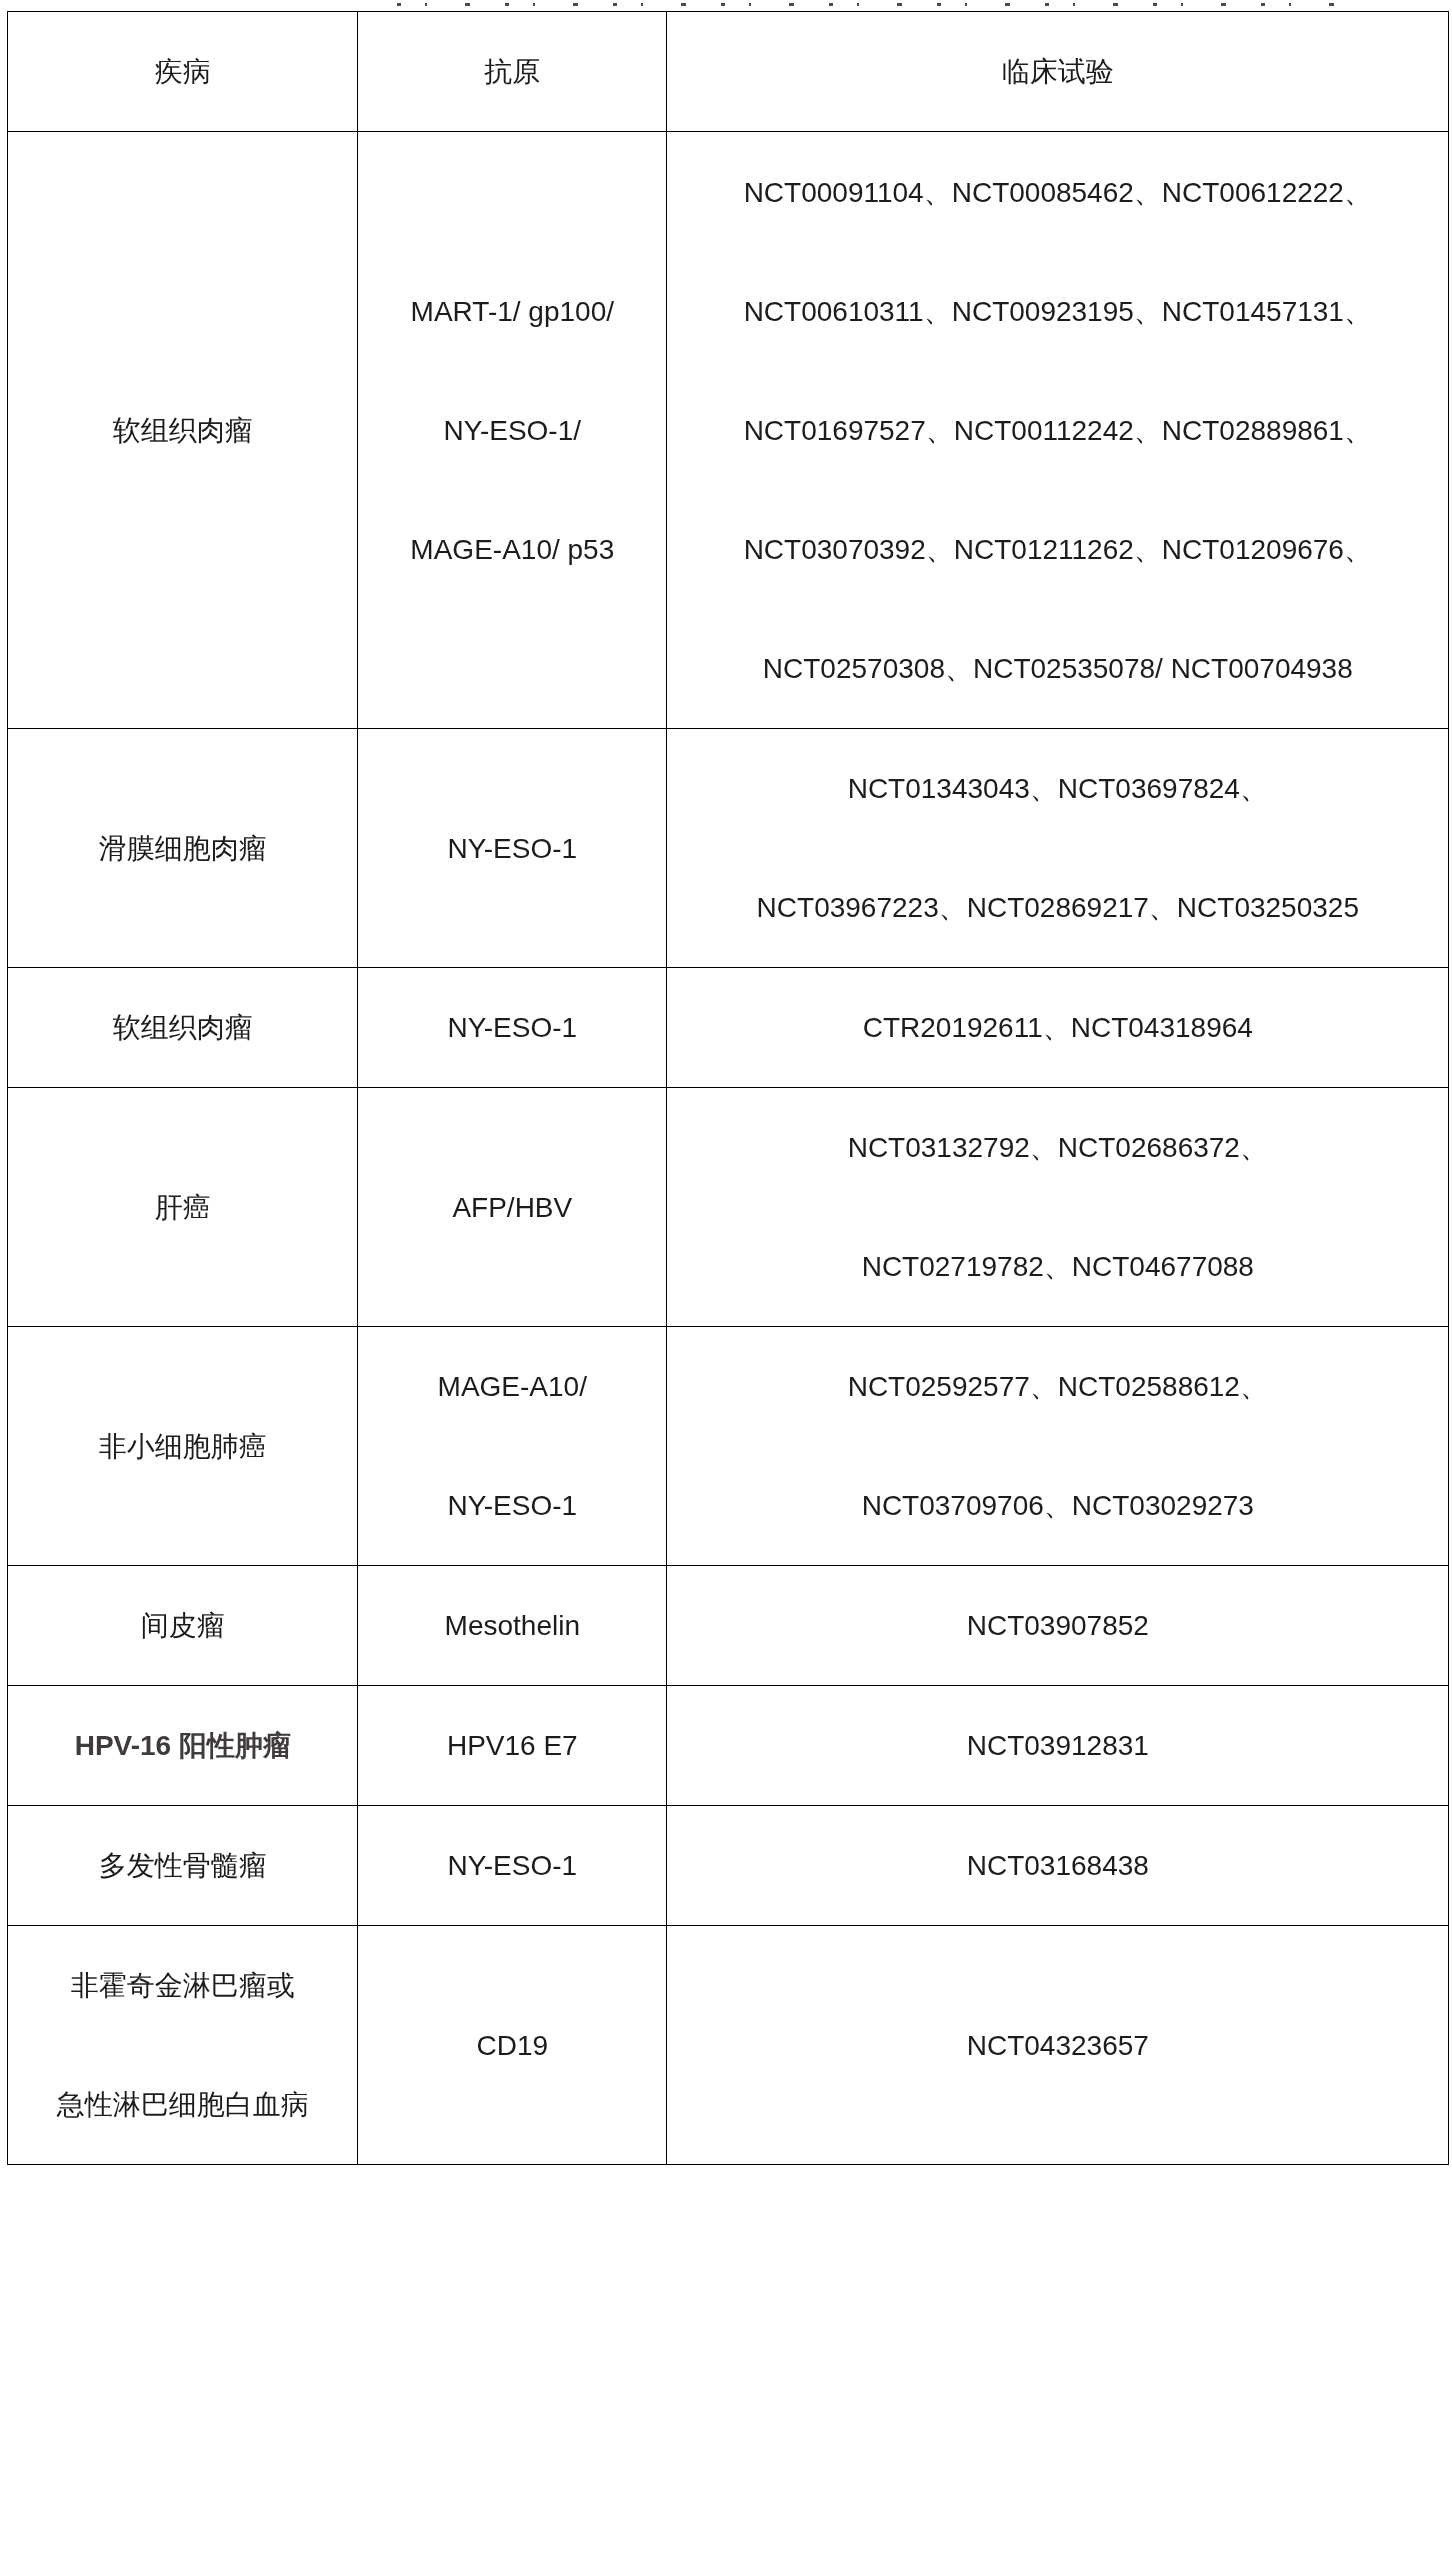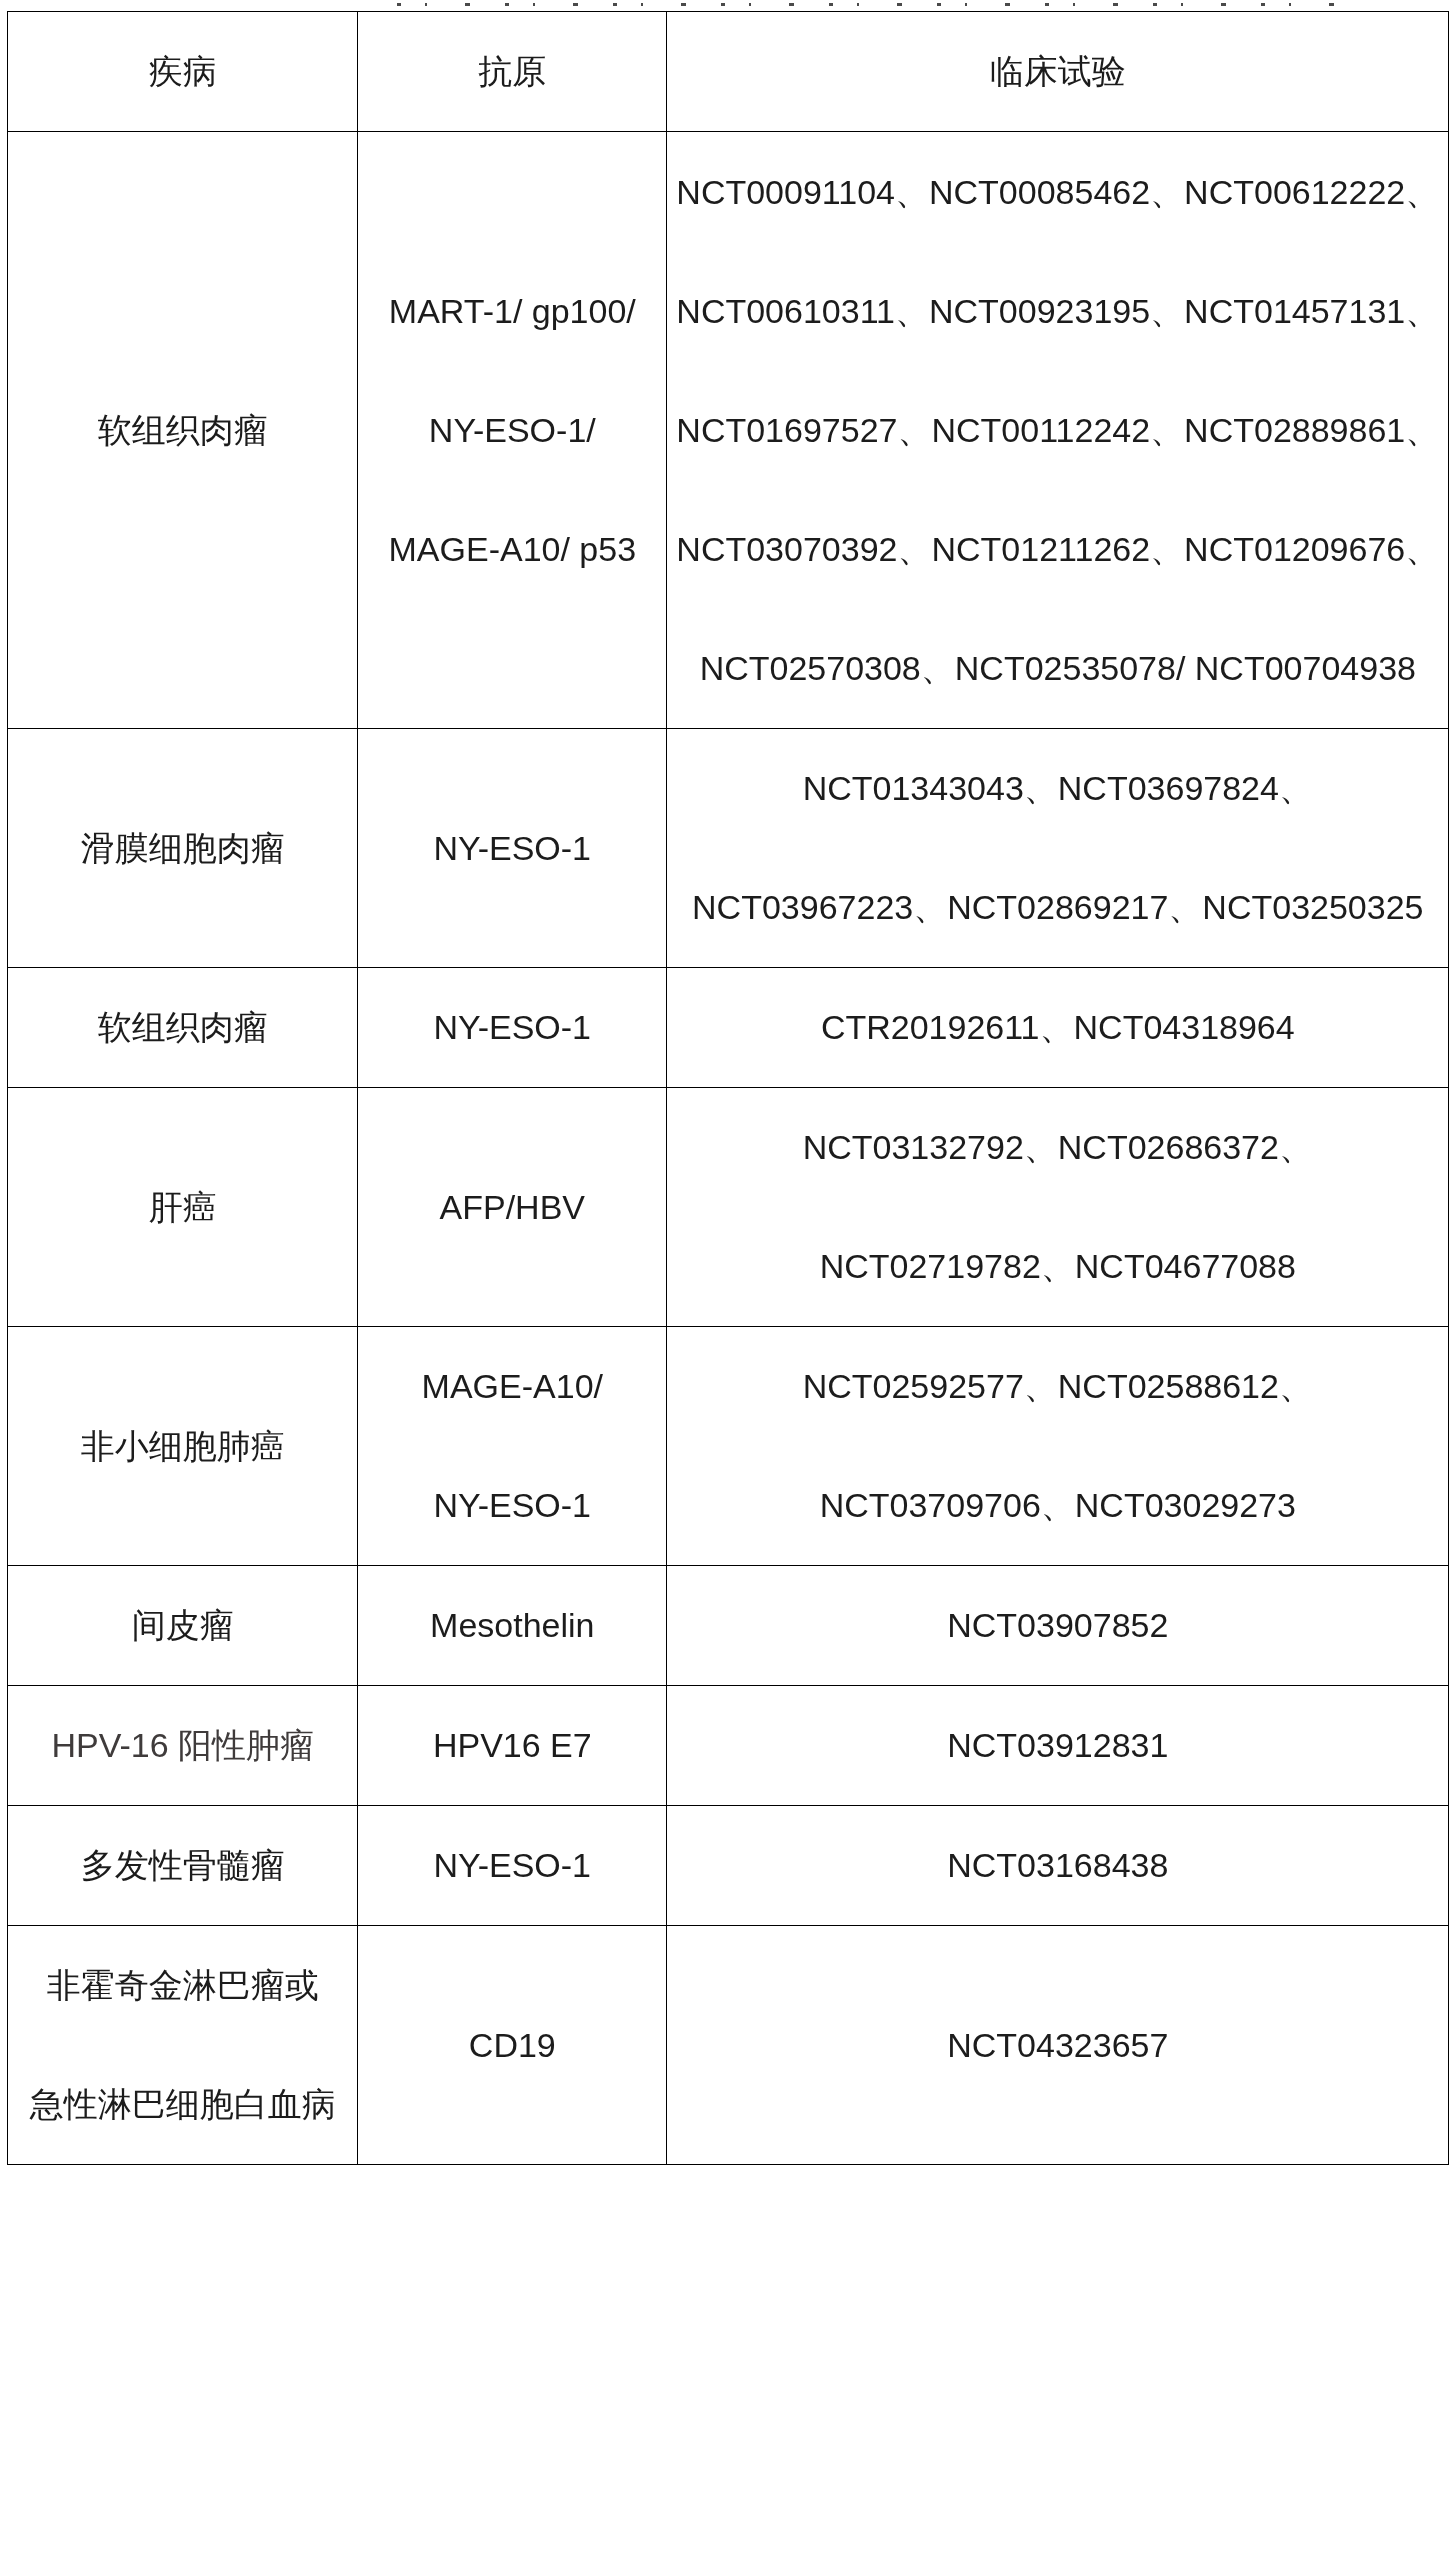--- a/index.html
+++ b/index.html
@@ -43,29 +43,29 @@
   }
   col.c-disease { width: 350px; }
   col.c-antigen { width: 309px; }
   col.c-trials  { width: 782px; }
   td, th {
     border: 1.8px solid #000000;
     padding: 0;
     text-align: center;
     vertical-align: middle;
     font-weight: normal;
-    font-size: 34px;
+    font-size: 28px;
     line-height: 119px;
     white-space: pre-line;
     overflow: hidden;
   }
   tr.u1 { height: 119px; }
   tr.u2 { height: 239px; }
   tr.u5 { height: 597px; }
-  tr.row-hpv td.cell-disease { color: #3f3b3b; }
+  tr.row-hpv td.cell-disease { color: #3f3b3b; font-weight: bold; }
 </style>
 </head>
 <body>
 
 <div class="caption-fragment"></div>
 
 <table class="trials">
   <colgroup>
     <col class="c-disease">
     <col class="c-antigen">

